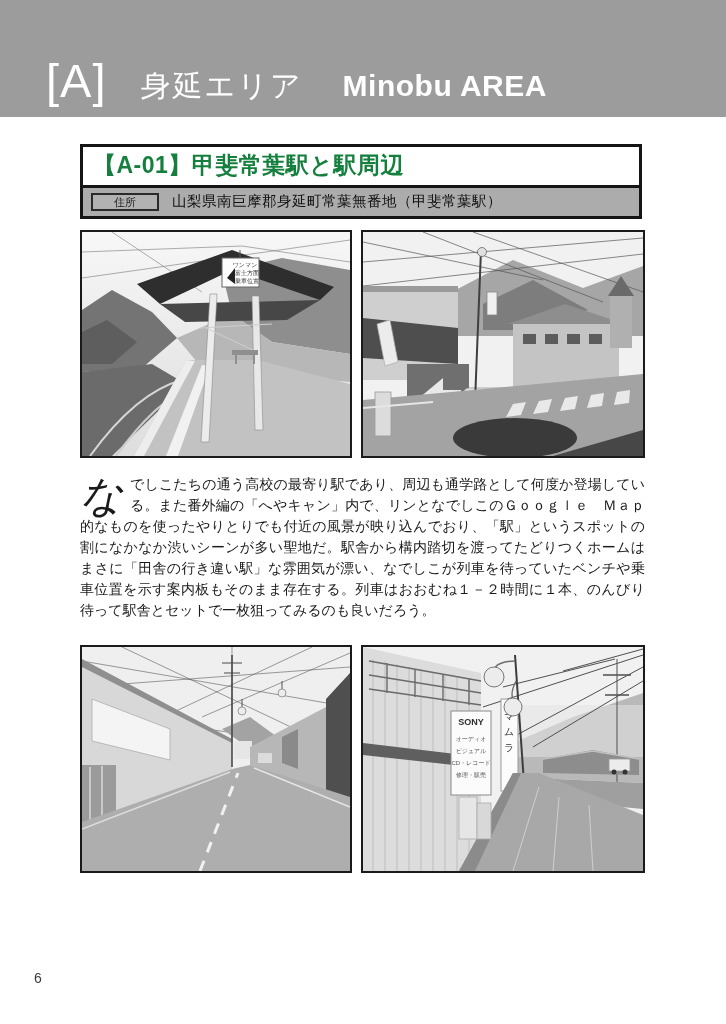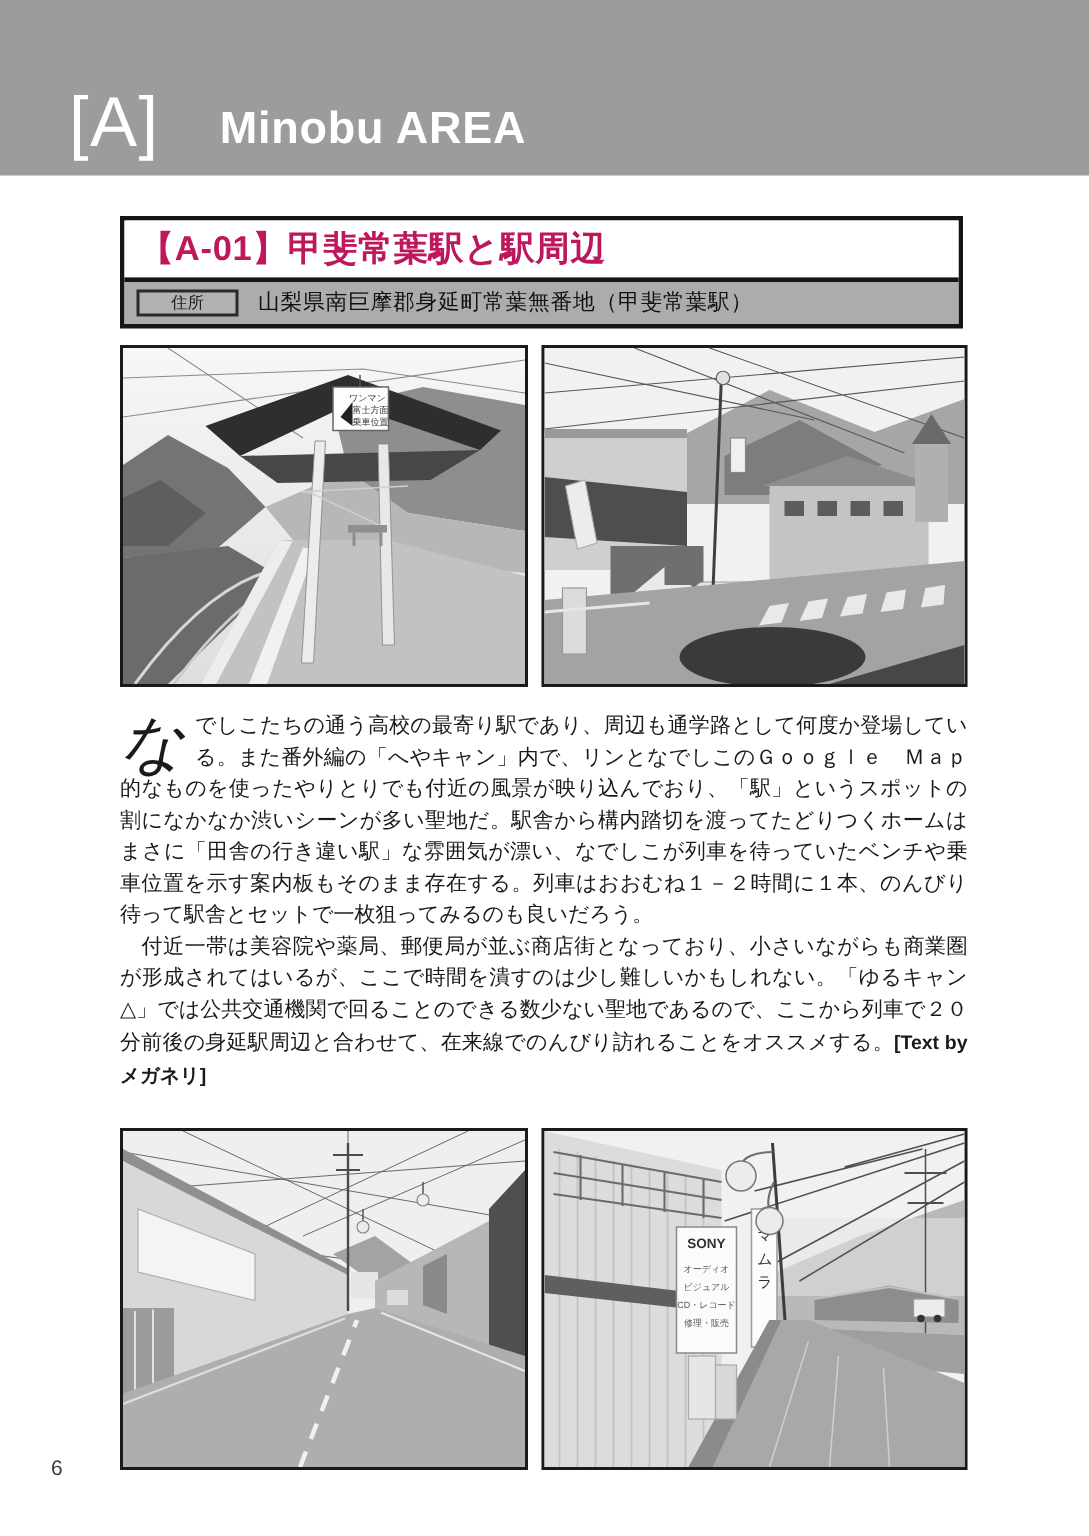--- a/index.html
+++ b/index.html
@@ -11,21 +11,21 @@
   .band{
     height:117px;background:#9c9c9c;color:#fff;
     display:flex;align-items:flex-end;padding:0 0 14px 46px;box-sizing:border-box;
   }
   .band .tag{font-size:47px;line-height:44px;font-weight:400;letter-spacing:1px;}
   .band .jp{font-size:30px;line-height:34px;margin-left:34px;letter-spacing:2px;}
   .band .en{font-size:30px;line-height:34px;margin-left:40px;letter-spacing:0.5px;font-weight:bold;}
   
   .spotbox{margin:27px 0 0 80px;width:562px;border:3px solid #151515;box-sizing:border-box;}
   .spot-title{
-    background:#fff;color:#be185d;font-weight:bold;font-size:23px;line-height:27px;
+    background:#fff;color:#15803d;font-weight:bold;font-size:23px;line-height:27px;
     padding:5px 10px 6px;letter-spacing:0.5px;
   }
   .spot-addr{
     border-top:3px solid #151515;background:#acacac;
     display:flex;align-items:center;padding:4px 8px 5px;text-align:right;
   }
   .addr-label{
     border:2px solid #2a2a2a;background:#b2b2b2;color:#1c1c1c;
     font-size:11px;line-height:14px;padding:0 21px;
   }
@@ -51,20 +51,21 @@
   .pageno{position:absolute;left:34px;top:970px;font-size:14px;color:#3c3c3c;}
   .svgtext{font-family:"Liberation Sans",sans-serif;}
 </style>
 </head>
 <body>
 
 <div class="page">
 
   <header class="band">
     <span class="tag">[A]</span>
+    <span class="jp">身延エリア</span>
     <span class="en">Minobu AREA</span>
   </header>
 
   <section class="spotbox">
     <div class="spot-title">【A-01】甲斐常葉駅と駅周辺</div>
     <div class="spot-addr">
       <span class="addr-label">住所</span>
       <span class="addr-text">山梨県南巨摩郡身延町常葉無番地（甲斐常葉駅）</span>
     </div>
   </section>
@@ -142,21 +143,20 @@
         <ellipse cx="152" cy="206" rx="62" ry="20" fill="#3a3a3a"></ellipse>
         <polygon points="190,224 280,198 280,224" fill="#474747"></polygon>
         <rect x="12" y="160" width="16" height="44" fill="#dcdcdc" stroke="#999" stroke-width="0.8"></rect>
         <path d="M0,176 L70,170" stroke="#e6e6e6" stroke-width="2" fill="none"></path>
       </svg>
     </figure>
   </div>
 
   <article class="article">
     <p><span class="dropcap">な</span><span>でしこたちの通う高校の最寄り駅であり、周辺も通学路として何度か登場している。また番外編の「へやキャン」内で、リンとなでしこのＧｏｏｇｌｅ　Ｍａｐ的なものを使ったやりとりでも付近の風景が映り込んでおり、「駅」というスポットの割になかなか渋いシーンが多い聖地だ。駅舎から構内踏切を渡ってたどりつくホームはまさに「田舎の行き違い駅」な雰囲気が漂い、なでしこが列車を待っていたベンチや乗車位置を示す案内板もそのまま存在する。列車はおおむね１－２時間に１本、のんびり待って駅舎とセットで一枚狙ってみるのも良いだろう。</span></p>
-    <p><span>　付近一帯は美容院や薬局、郵便局が並ぶ商店街となっており、小さいながらも商業圏が形成されてはいるが、ここで時間を潰すのは少し難しいかもしれない。「ゆるキャン△」では公共交通機関で回ることのできる数少ない聖地であるので、ここから列車で２０分前後の身延駅周辺と合わせて、在来線でのんびり訪れることをオススメする。</span><span class="credit">[Text by メガネリ]</span></p>
   </article>
 
   <div class="photos bottom">
     <figure>
       <svg width="268" height="224" viewBox="0 0 268 224" xmlns="http://www.w3.org/2000/svg">
         <rect x="0" y="0" width="268" height="224" fill="#efefef"></rect>
         <path d="M0,14 L268,60 M0,40 L268,20 M40,0 L230,90 M230,0 L60,80 M150,0 L150,96 M0,64 L180,90 M268,6 L120,70" stroke="#5a5a5a" stroke-width="0.6" fill="none"></path>
         <polygon points="140,82 168,70 198,92 168,102" fill="#a3a3a3"></polygon>
         <rect x="152" y="94" width="18" height="18" fill="#e6e6e6"></rect>
         <polygon points="0,12 150,92 150,98 0,24" fill="#8f8f8f"></polygon>

